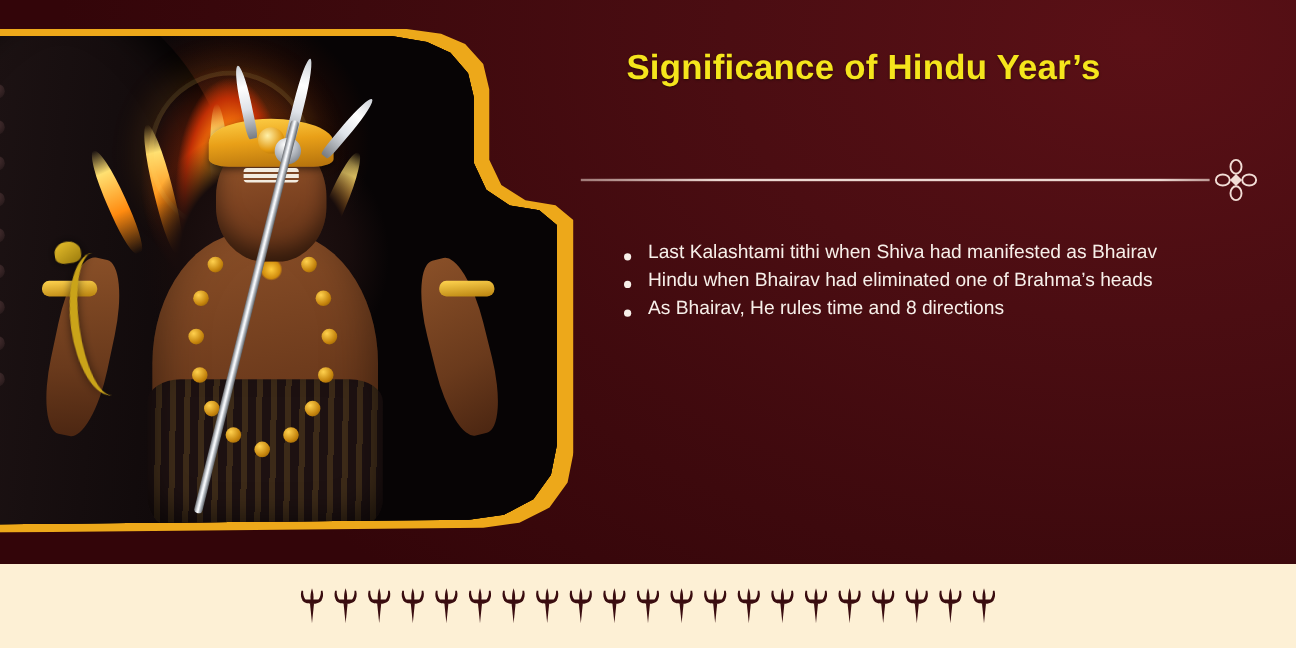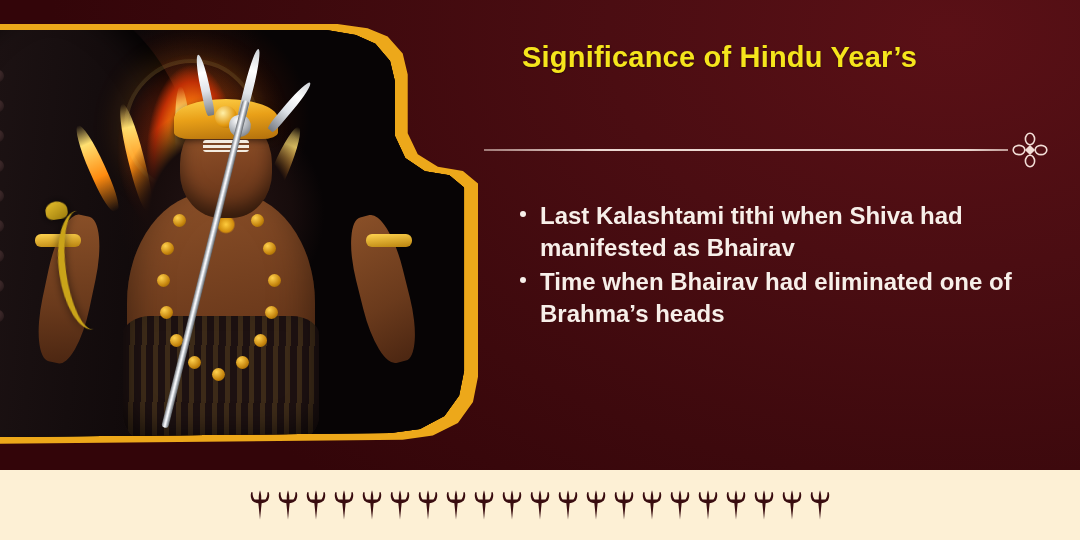--- a/index.html
+++ b/index.html
@@ -204,21 +204,21 @@
     display:flex;align-items:center;
   }
   .divider-line{
     flex:1;height:2px;
     background:linear-gradient(90deg,rgba(236,214,206,.55) 0%,rgba(244,226,219,.95) 22%,rgba(244,226,219,.95) 92%,rgba(236,214,206,.7) 100%);
   }
   .ornament{width:40px;height:40px;margin-left:2px;flex:0 0 auto;}
 
   .bullets{
     position:absolute;left:512px;top:200px;width:500px;
-    color:#f7efe9;font-size:24px;font-weight:bold;line-height:1.33;
+    color:#f7efe9;font-size:16px;font-weight:normal;line-height:1.33;
   }
   .bullets li{margin:0 0 2px 0;padding-left:4px;}
   .bullets ul{margin:0;padding-left:24px;list-style:none;}
   .bullets li{position:relative;}
   .bullets li:before{
     content:"";position:absolute;left:-16px;top:11px;
     width:6px;height:6px;border-radius:50%;background:#f7efe9;
   }
 
   
@@ -320,21 +320,22 @@
         <ellipse cx="9" cy="20" rx="5.8" ry="4.6"></ellipse>
         <ellipse cx="31" cy="20" rx="5.8" ry="4.6"></ellipse>
       </g>
       <rect x="16.4" y="16.4" width="7.2" height="7.2" transform="rotate(45 20 20)" fill="#f2ddd6"></rect>
     </svg>
   </div>
 
   <div class="bullets">
     <ul>
       <li>Last Kalashtami tithi when Shiva had manifested as Bhairav</li>
-      <li>Time when Bhairav had eliminated one of Brahma’s heads</li>
+      <li>Hindu when Bhairav had eliminated one of Brahma’s heads</li>
+      <li>As Bhairav, He rules time and 8 directions</li>
     </ul>
   </div>
 
   <div class="footer">
     <div class="tridents" id="trident-strip">
         <span>
           <svg width="24" height="34" viewBox="0 0 24 34">
     <g fill="#3a0d10">
       <path d="M3.2 4.2c-.9 3.4-.5 6.6 1.6 8.6l1.9-1.1C5.3 9.9 4.4 7.3 4.6 4.2z"></path>
       <path d="M20.8 4.2c.9 3.4.5 6.6-1.6 8.6l-1.9-1.1c1.4-1.8 2.3-4.4 2.1-7.5z"></path>

